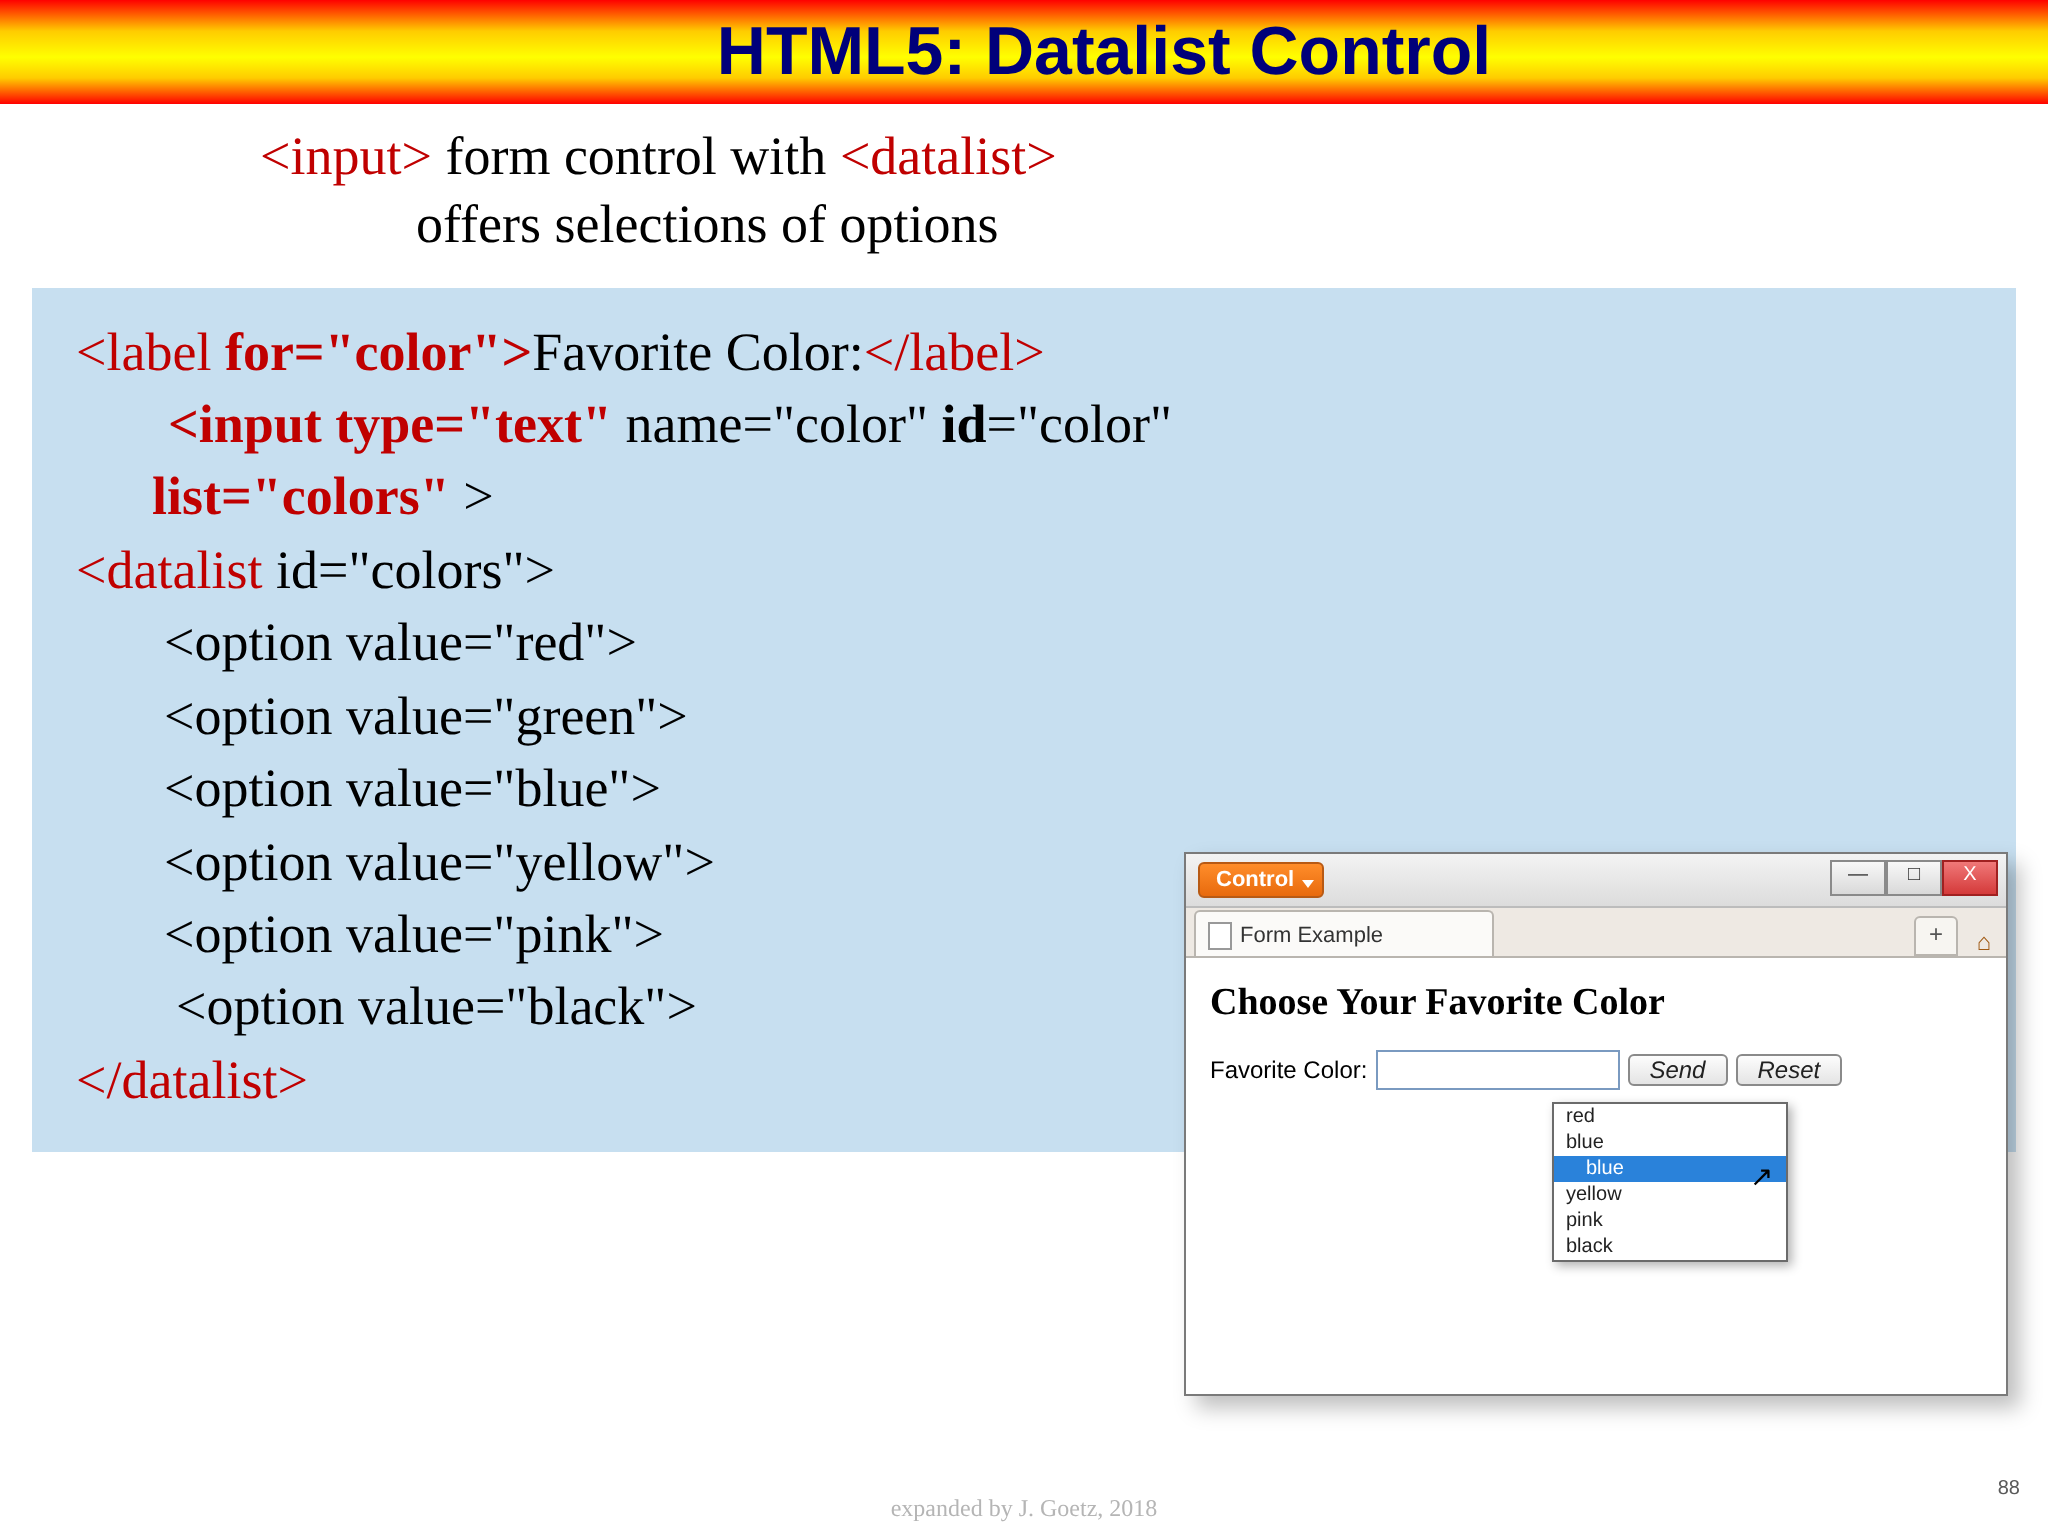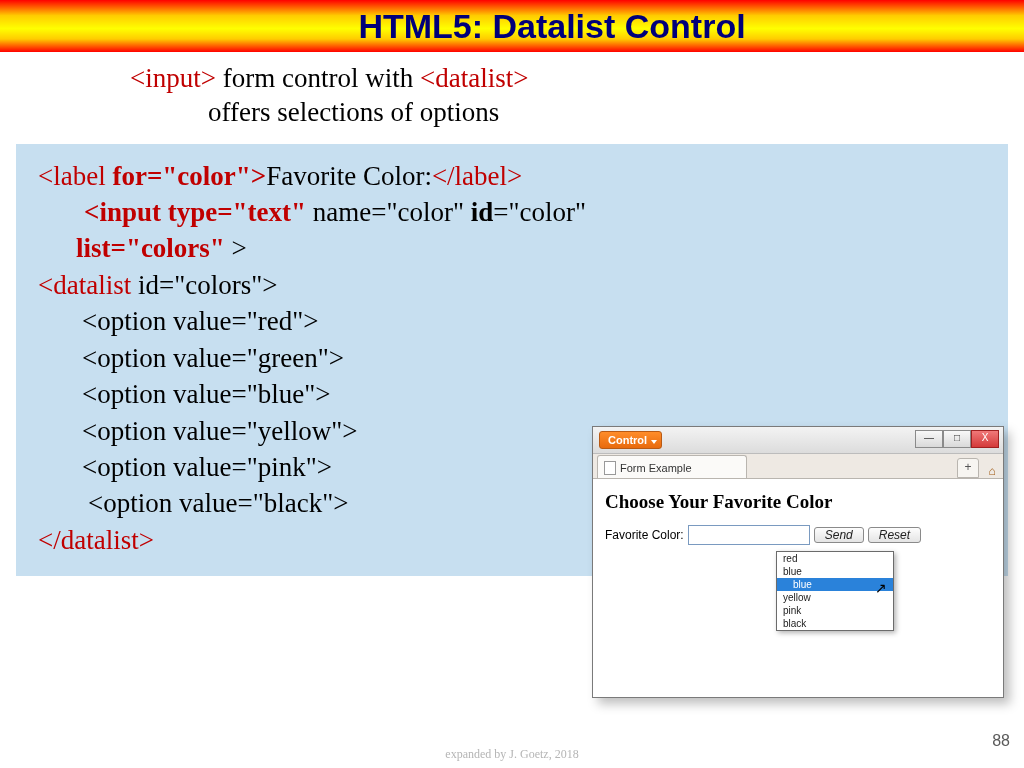--- a/index.html
+++ b/index.html
@@ -196,21 +196,21 @@
     bottom: 6px;
     left: 0; right: 0;
     text-align: center;
     font-size: 12px;
     color: #b5b5b5;
   }
   .pagenum {
     position: absolute;
     bottom: 18px;
     right: 14px;
-    font-size: 16px;
+    font-size: 10px;
     color: #5a5a5a;
     font-family: Arial, sans-serif;
   }
 </style>
 </head>
 <body>
 
 <div class="titlebar">
   <h1>HTML5: Datalist Control</h1>
 </div>

